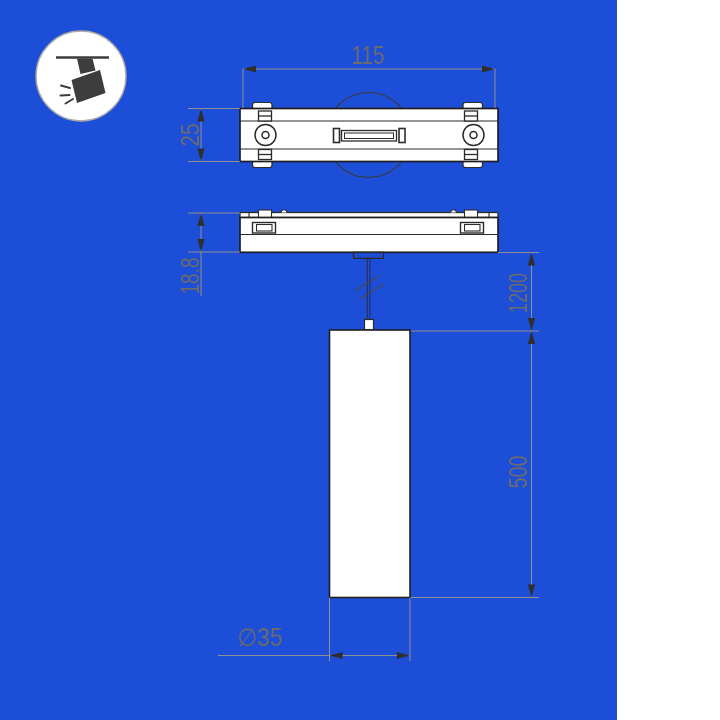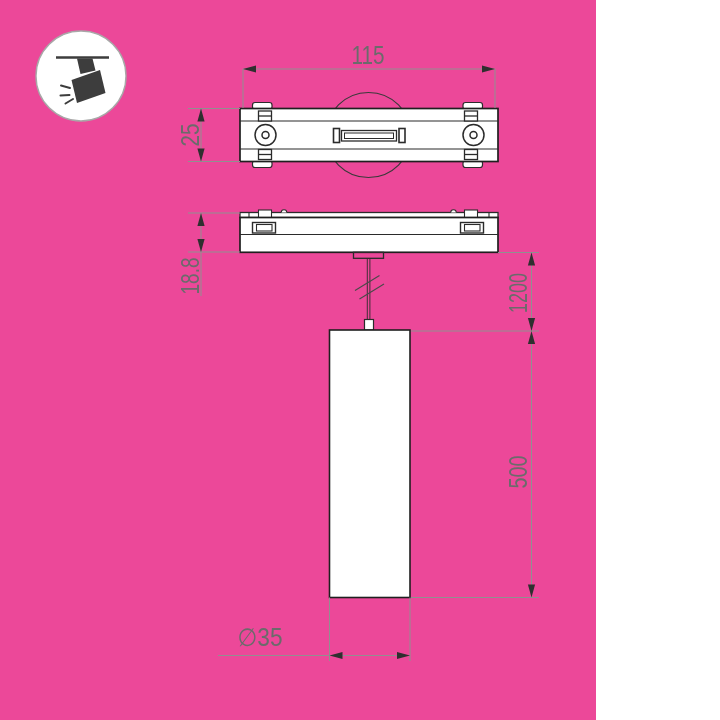--- a/index.html
+++ b/index.html
@@ -1,17 +1,17 @@
 <!DOCTYPE html>
 <html><head>
 <meta charset="utf-8">
 <style>
   html,body{margin:0;padding:0;background:#fff;}
-  .stage{position:relative;width:596px;height:720px;background:#ec4899;overflow:hidden;
-         font-family:"Liberation Sans", sans-serif;}
+  .stage{position:relative;width:596px;height:720px;background:#1d4ed8;overflow:hidden;
+         font-family:"Liberation Sans", sans-serif;padding-left:21px;}
   svg{position:absolute;left:0;top:0;}
   svg text{font-family:"Liberation Sans", sans-serif;font-size:25px;fill:#6b6b6b;}
 </style>
 </head>
 <body>
 
 <div class="stage">
 <svg width="720" height="720" viewBox="0 0 720 720">
 
   <g>

